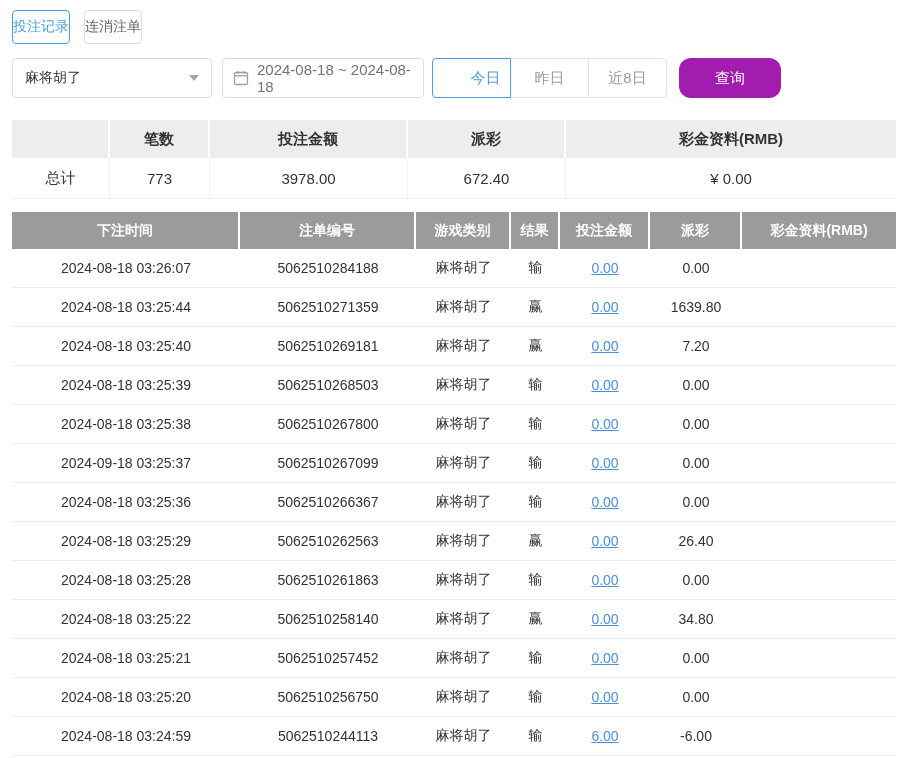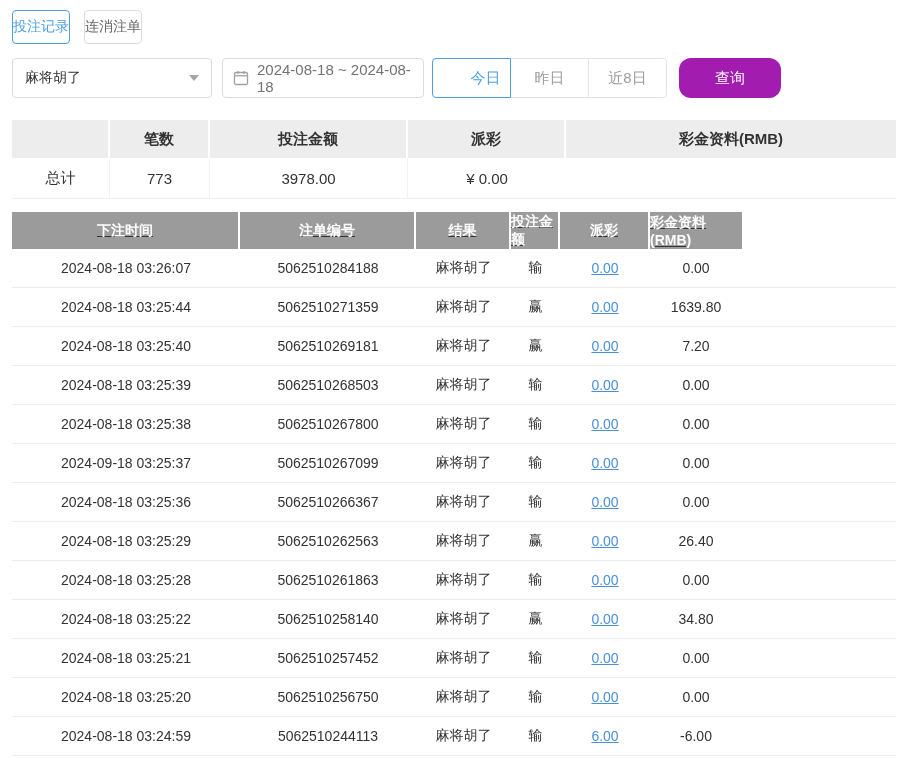--- a/index.html
+++ b/index.html
@@ -39,21 +39,21 @@
   .sum-head > div { background:#ededed; height:38px; display:flex; align-items:center;
     justify-content:center; font-size:15px; color:#333; border-right:2px solid #fff;font-weight:bold; }
   .sum-head > div:last-child { border-right:none; }
   .sum-body { border-bottom:1px solid #efefef; }
   .sum-body > div { height:40px; display:flex; align-items:center; justify-content:center;
     font-size:15px; color:#333; border-right:1px solid #f3f3f3; }
   .sum-body > div:last-child { border-right:none; }
 
   
   .bet-table { width:884px; }
-  .bet-head { display:grid; grid-template-columns:228px 176px 95px 49px 90px 92px 154px;text-decoration:underline; }
+  .bet-head { display:grid; grid-template-columns:228px 176px 95px 49px 90px 92px 154px; }
   .bet-head > div { background:#9b9b9b; color:#fdfdfd; font-weight:700; height:37px;
     display:flex; align-items:center; justify-content:center; font-size:14px;
     border-right:2px solid #fff; }
   .bet-head > div:last-child { border-right:none; }
   .bet-row { display:grid; grid-template-columns:228px 176px 95px 49px 90px 92px 154px;
     border-bottom:1px solid #ececec; }
   .bet-row .cell { height:38px; display:flex; align-items:center; justify-content:center;
     font-size:14px; color:#333; }
   .bet-link { color:#4a90d9; text-decoration:underline; cursor:pointer; }
   .neg { color:#e05b5b; }
@@ -100,28 +100,30 @@
       <div></div>
       <div>笔数</div>
       <div>投注金额</div>
       <div>派彩</div>
       <div>彩金资料(RMB)</div>
     </div>
     <div class="sum-body">
       <div>总计</div>
       <div>773</div>
       <div>3978.00</div>
+      <div>672.40</div>
       <div>¥ 0.00</div>
     </div>
   </div>
 
   <div class="bet-table">
     <div class="bet-head">
       <div>下注时间</div>
       <div>注单编号</div>
+      <div>游戏类别</div>
       <div>结果</div>
       <div>投注金额</div>
       <div>派彩</div>
       <div>彩金资料(RMB)</div>
     </div>
 
     <div>
 
     <div class="bet-row">
           <div class="cell">2024-08-18 03:26:07</div>

